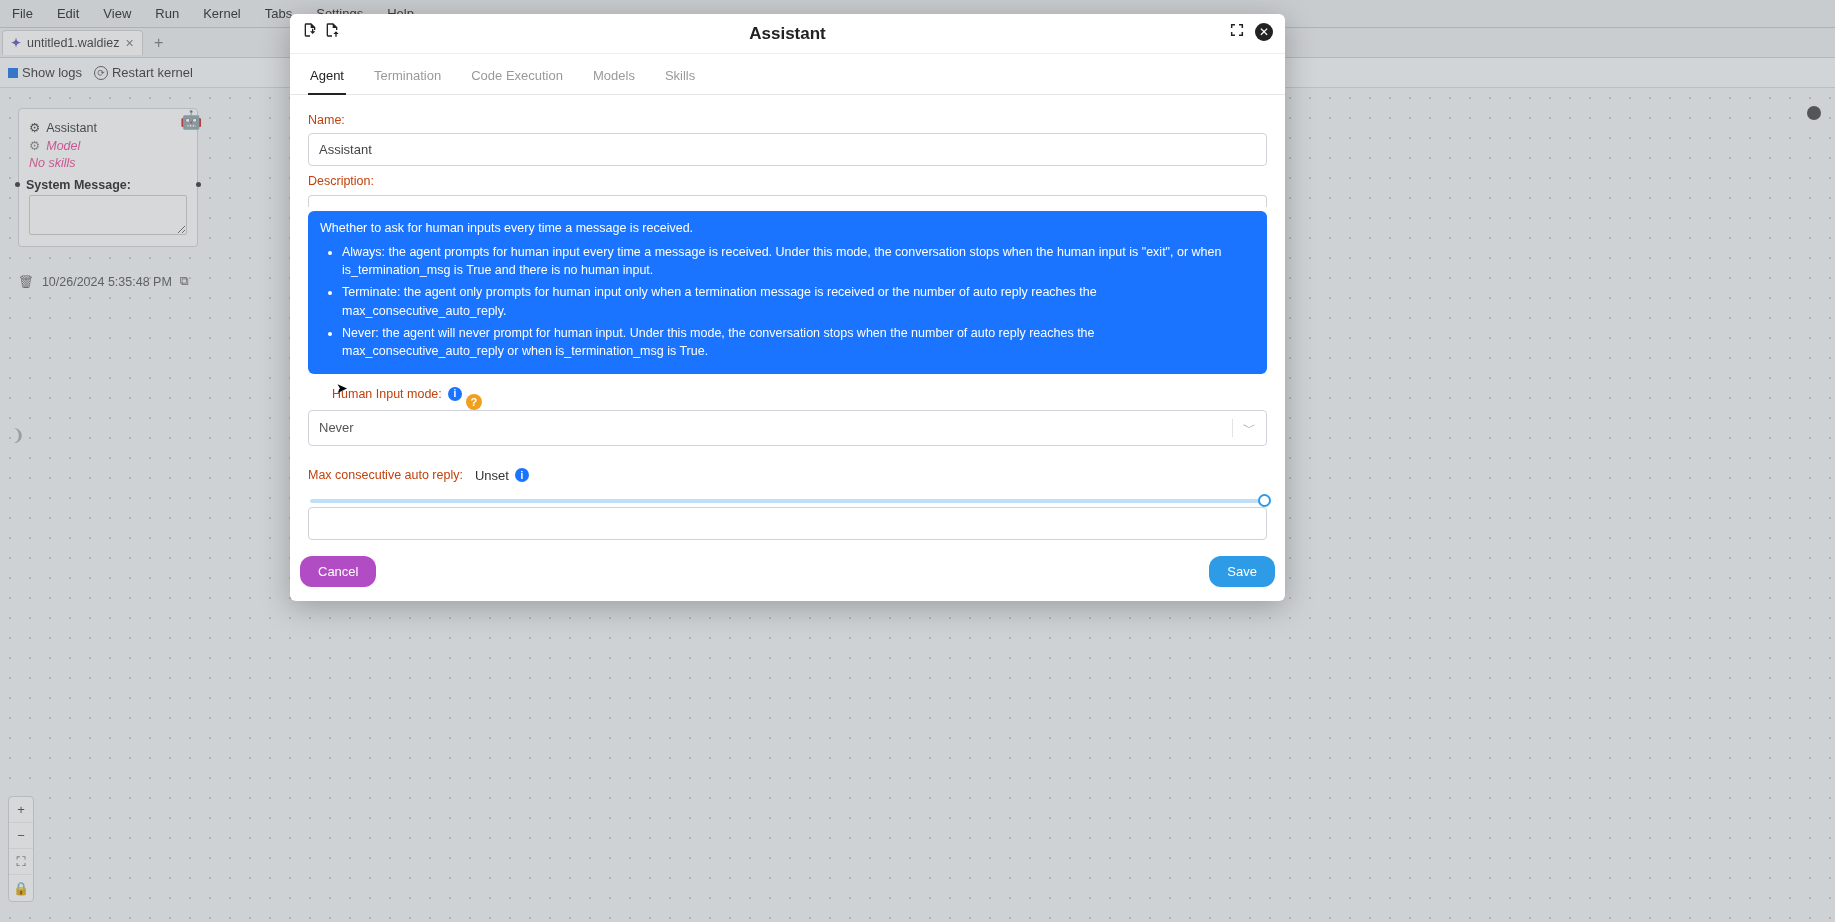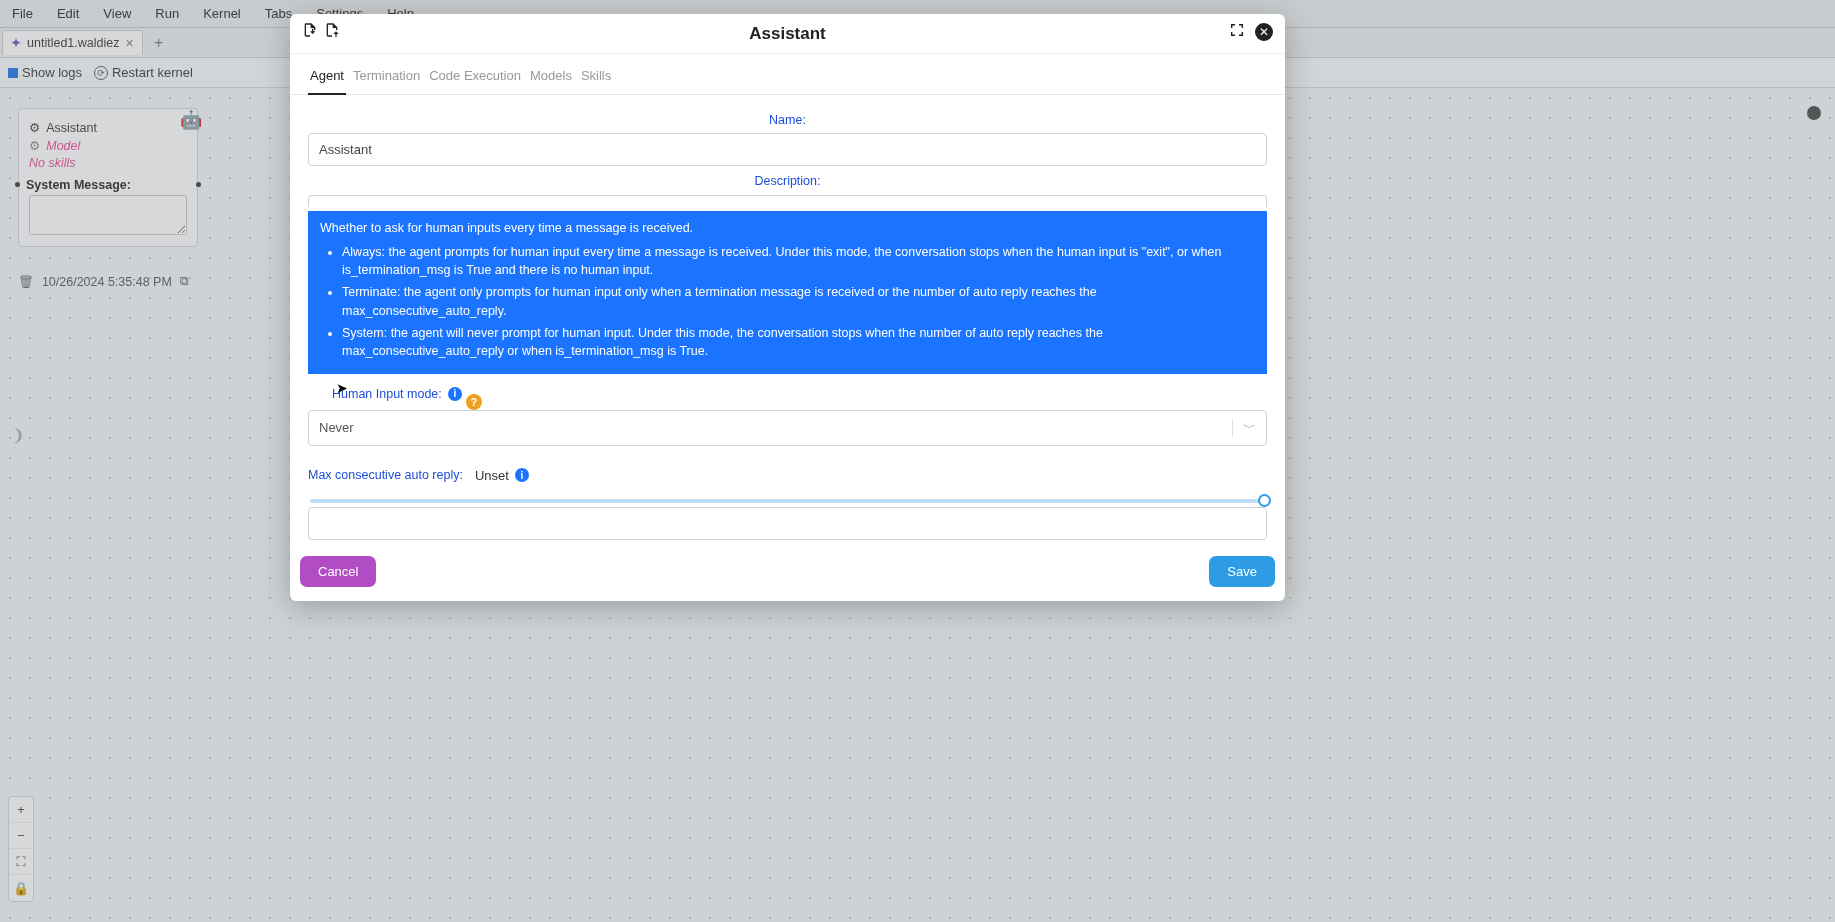--- a/index.html
+++ b/index.html
@@ -166,21 +166,21 @@
     display:flex; gap:10px; align-items:center;
   }
   .modal-title { font-weight:700; font-size:17px; color:#222;}
   .icon-btn { cursor:pointer; color:#222; }
   .close-circle {
     width:18px; height:18px; background:#222; color:#fff; border-radius:50%;
     display:flex; align-items:center; justify-content:center; font-size:12px; line-height:1;
   }
 
   .modal-tabs {
-    display:flex; gap:5px;
+    display:flex; gap:26px;
     padding: 8px 18px 0 18px;
     border-bottom: 1px solid #e4e6ea;
   }
   .modal-tabs .mt {
     padding: 6px 2px 10px 2px;
     font-size:13px;
     color:#999;
     cursor:pointer;
   }
   .modal-tabs .mt.active {
@@ -188,38 +188,37 @@
     border-bottom: 2.5px solid #222;
     margin-bottom:-1px;
     font-weight:500;
   }
 
   .modal-body {
     padding: 10px 18px 6px 18px;
   }
   .fld-label {
     font-size:12.5px;
-    color:#1d4ed8;
+    color:#c2410c;
     margin: 8px 0 6px 0;
     font-weight:500;
-    text-align:center;
   }
   .text-input {
     width:100%;
     border:1px solid #cfd3d9;
     border-radius:4px;
     padding:8px 10px;
     font-size:13px;
     color:#444;
   }
 
   .tooltip-box {
     background:#1a74ff;
     color:#fff;
-    border-radius:0;
+    border-radius:6px;
     padding:8px 12px 10px 12px;
     font-size:12.5px;
     line-height:1.45;
     margin-top:2px;
   }
   .tooltip-box ul { margin:6px 0 0 22px; padding:0;}
   .tooltip-box li { margin: 4px 0; }
   .tooltip-box b { font-weight:400; }
 
   .inline-row { display:flex; align-items:center; gap:6px; margin-top:12px;}
@@ -258,21 +257,21 @@
   .slider-thumb {
     position:absolute; right:-6px; top:-5px;
     width:13px; height:13px; border:2px solid #2e9be6; background:#fff; border-radius:50%;
   }
 
   .modal-footer {
     display:flex; justify-content:space-between;
     padding: 10px 10px 14px 10px;
   }
   .btn {
-    border:none; border-radius:7px;
+    border:none; border-radius:12px;
     padding: 8px 18px;
     font-size:13px;
     cursor:pointer;
     color:#fff;
   }
   .btn-cancel { background:#b24cc5;}
   .btn-save   { background:#2e9be6;}
 
   svg.ficon { width:16px; height:16px; }
   .dot-ind { width:5px;height:5px;background:#333;border-radius:50%; display:inline-block;}
@@ -398,21 +397,21 @@
     <div class="tooltip-box">
       <div>Whether to ask for human inputs every time a message is received.</div>
       <ul>
         <li>
           <b>Always:</b><span> the agent prompts for human input every time a message is received. Under this mode, the conversation stops when the human input is "exit", or when is_termination_msg is True and there is no human input.</span>
         </li>
         <li>
           <b>Terminate:</b><span> the agent only prompts for human input only when a termination message is received or the number of auto reply reaches the max_consecutive_auto_reply.</span>
         </li>
         <li>
-          <b>System:</b><span> the agent will never prompt for human input. Under this mode, the conversation stops when the number of auto reply reaches the max_consecutive_auto_reply or when is_termination_msg is True.</span>
+          <b>Never:</b><span> the agent will never prompt for human input. Under this mode, the conversation stops when the number of auto reply reaches the max_consecutive_auto_reply or when is_termination_msg is True.</span>
         </li>
       </ul>
     </div>
 
     
     <div class="inline-row" style="position:relative;margin-left:24px;">
       <span class="fld-label" style="margin:0;">Human Input mode:</span>
       <span class="info-i">i</span>
       <span class="cursor-arrow">➤</span>
       <span class="hint-q">?</span>

